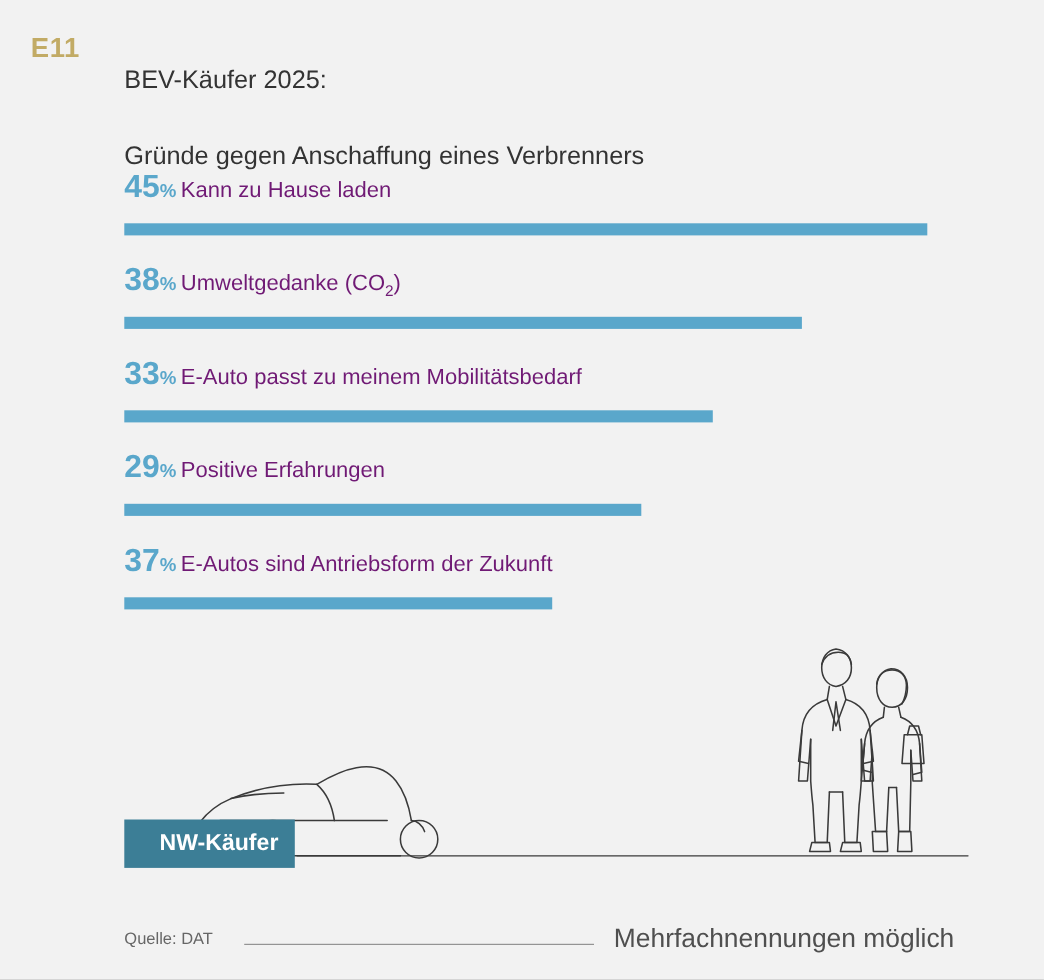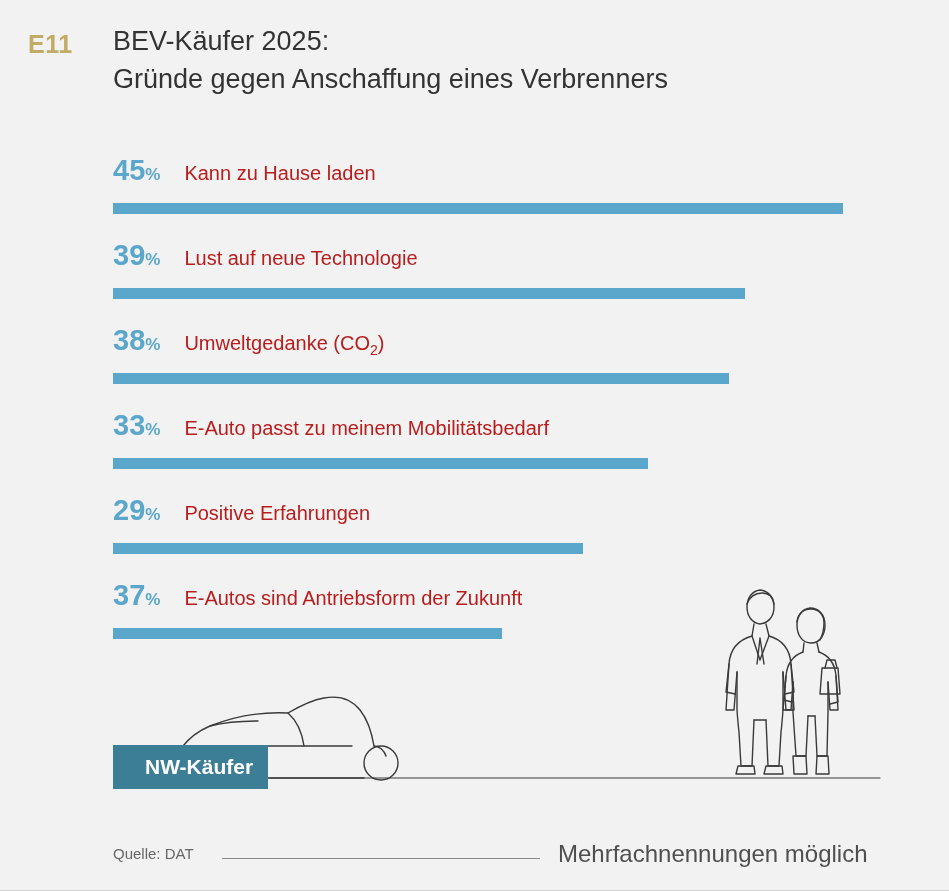--- a/index.html
+++ b/index.html
@@ -39,24 +39,25 @@
     color: #c2ab65;
     letter-spacing: 0.5px;
   }
   .title-block {
     position: absolute;
     left: 113px;
     top: 0px;
     width: 800px;
   }
   .title-line {
-    font-size: 27px;
+    font-size: 23px;
     color: #333333;
     line-height: 38px;
     white-space: nowrap;
+    margin-top: 31px;
   }
 
   
   .bars {
     position: absolute;
     left: 0;
     top: 150px;
     width: 949px;
   }
   .bar-row {
@@ -79,22 +80,22 @@
     vertical-align: baseline;
   }
   .bar-pct {
     font-size: 17px;
     font-weight: bold;
     color: #5aa7cb;
     display: inline-block;
   }
   .bar-text {
     font-size: 20px;
-    color: #b91c1c;
-    margin-left: 24px;
+    color: #701a75;
+    margin-left: 4px;
     display: inline-block;
   }
   .bar-text sub {
     font-size: 14px;
   }
   .bar-track {
     position: absolute;
     left: 113px;
     top: 53px;
     height: 11px;
@@ -188,28 +189,20 @@
 
     <div class="bar-row">
       <div class="bar-label-line">
         <span class="bar-value">45</span><span class="bar-pct">%</span><span class="bar-text">Kann zu Hause laden</span>
       </div>
       <div class="bar-track">
         <div class="bar-fill" style="width:100%"></div>
       </div>
     </div>
 
-    <div class="bar-row">
-      <div class="bar-label-line">
-        <span class="bar-value">39</span><span class="bar-pct">%</span><span class="bar-text">Lust auf neue Technologie</span>
-      </div>
-      <div class="bar-track">
-        <div class="bar-fill" style="width:86.6%"></div>
-      </div>
-    </div>
 
     <div class="bar-row">
       <div class="bar-label-line">
         <span class="bar-value">38</span><span class="bar-pct">%</span><span class="bar-text"><span>Umweltgedanke (CO</span><sub>2</sub><span>)</span></span>
       </div>
       <div class="bar-track">
         <div class="bar-fill" style="width:84.4%"></div>
       </div>
     </div>
 

